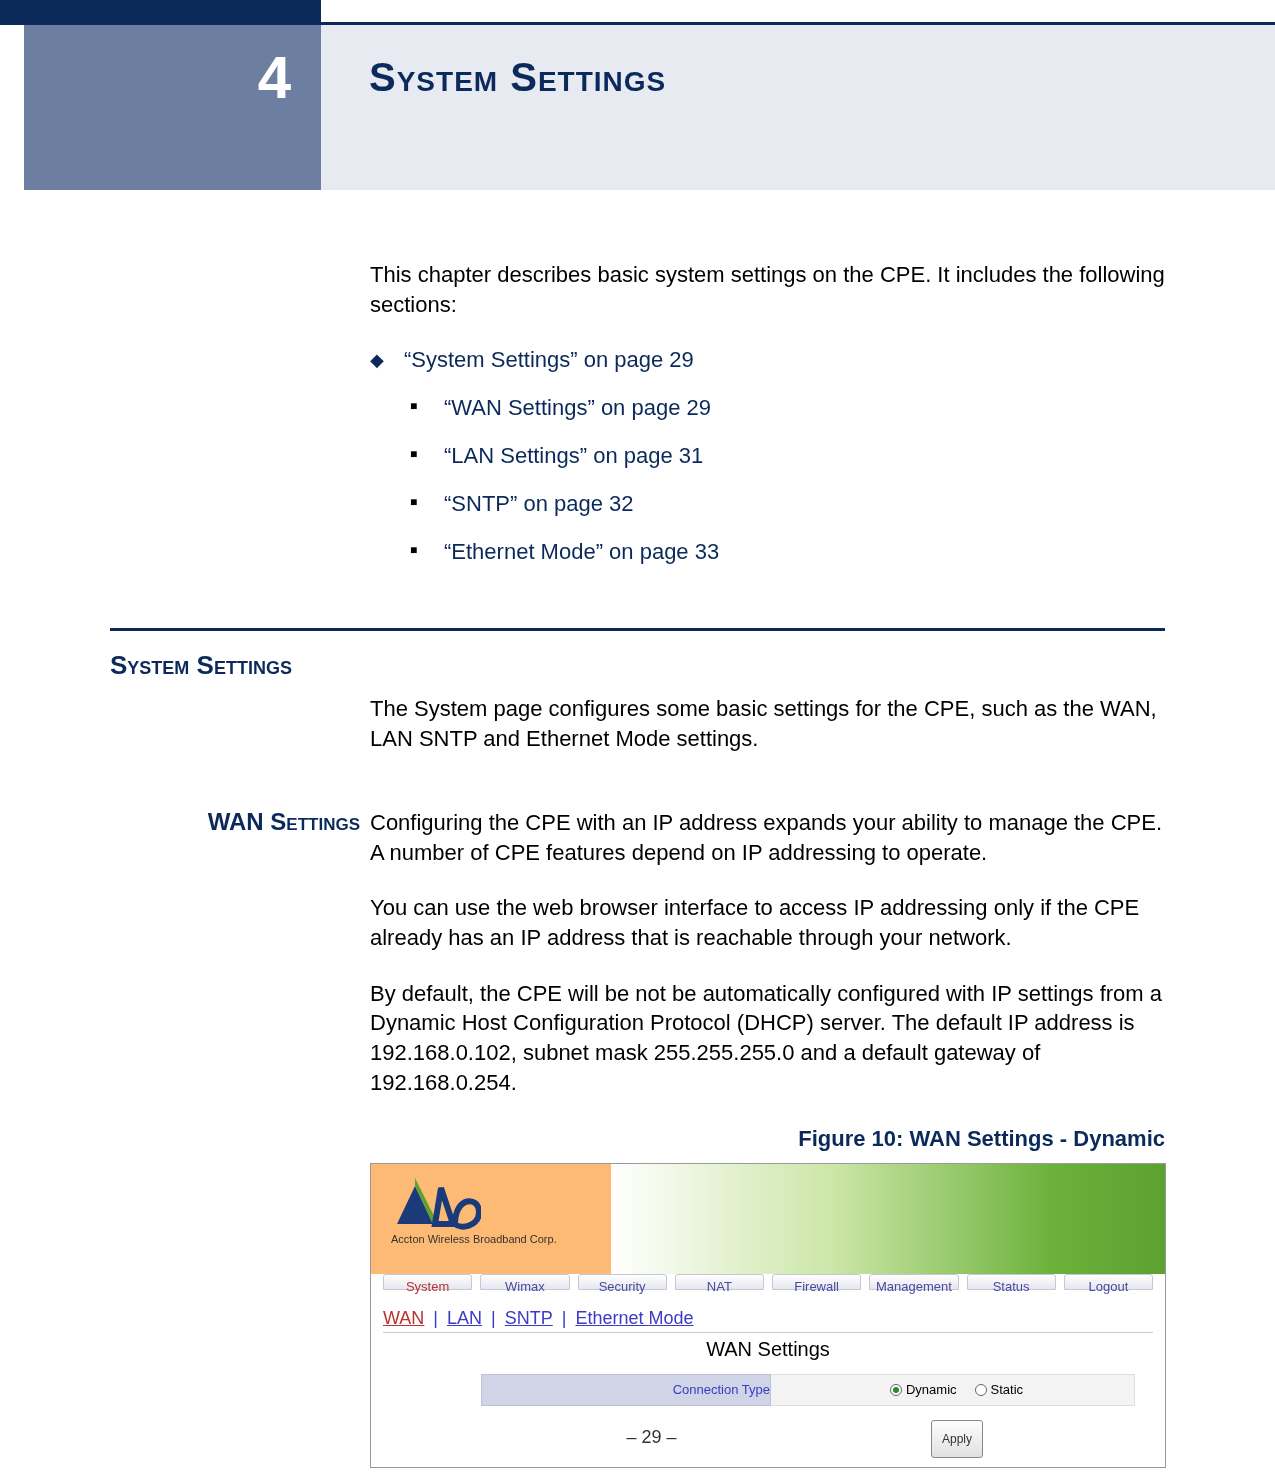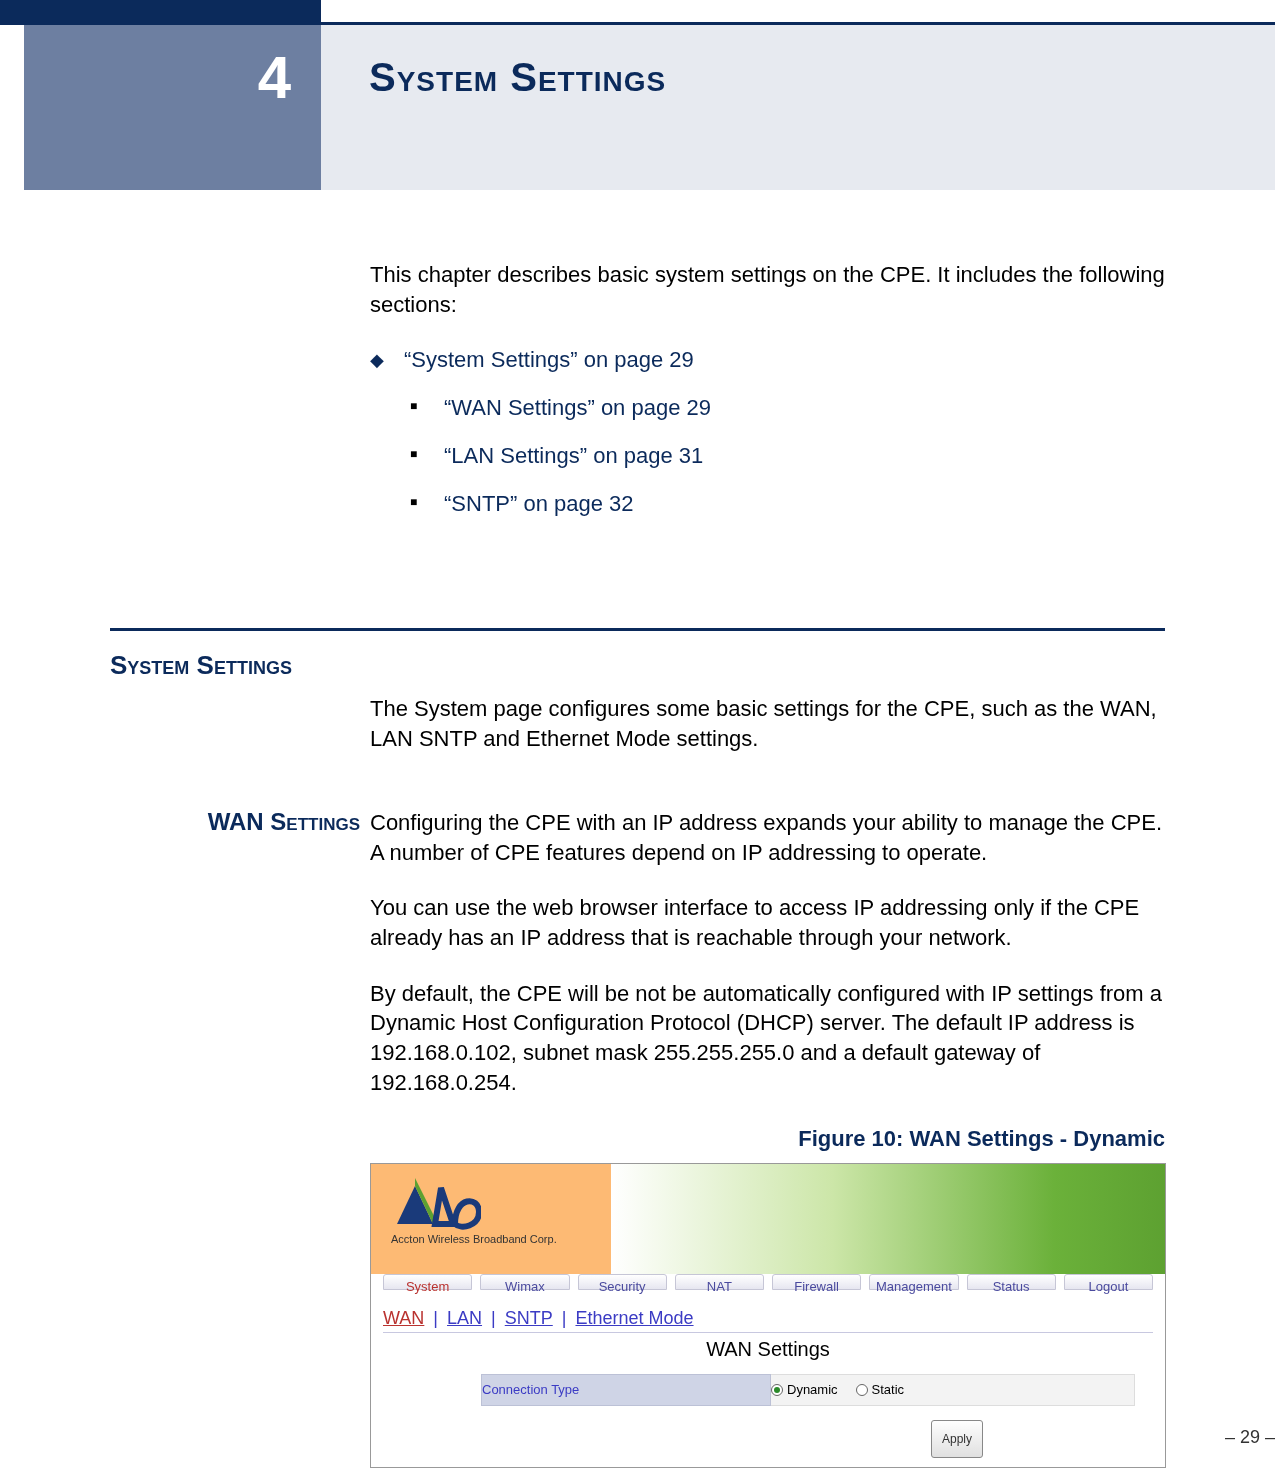--- a/index.html
+++ b/index.html
@@ -182,27 +182,27 @@
     font-size: 20px; color: #000;
   }
   .panel-row {
     position: absolute; left: 110px; right: 30px; top: 210px;
     height: 32px; display: flex;
   }
   .panel-row .lbl {
     width: 290px; background: #cfd4e6;
     border: 1px solid #bcc1d6;
     font-size: 13px; color: #3b3bc4;
-    text-align: left; line-height: 30px;
+    text-align: right; line-height: 30px;
   }
   .panel-row .val {
     flex: 1; background: #f3f3f3;
     border: 1px solid #ddd; border-left: none;
     font-size: 13px; color: #000;
-    display: flex; align-items: center; justify-content: flex-start; gap: 18px;
+    display: flex; align-items: center; justify-content: center; gap: 18px; padding-left: 8px;
   }
   .radio { display: inline-flex; align-items: center; gap: 4px; }
   .radio .dot {
     width: 12px; height: 12px; border-radius: 50%;
     border: 1px solid #666; background: #fff; position: relative;
   }
   .radio .dot.sel::after {
     content: ""; position: absolute; left: 2px; top: 2px;
     width: 6px; height: 6px; border-radius: 50%; background: #2a8a2a;
   }
@@ -211,21 +211,21 @@
     font-size: 12px;
     padding: 10px 10px;
     border: 1px solid #888;
     background: linear-gradient(#fefefe,#e0e0e0);
     border-radius: 3px;
     color: #333;
   }
   .pagenum {
     position: absolute;
     left: 0; right: 0; bottom: 26px;
-    text-align: right;
+    text-align: center;
     font-size: 18px;
     color: #333;
     padding-left: 28px;
   }
 </style>
 </head>
 <body>
 
 <div class="top-navy"></div>
 <div class="top-right-rule"></div>
@@ -240,20 +240,21 @@
 
 <div class="content">
   <p class="intro">This chapter describes basic system settings on the CPE. It includes the following sections:</p>
   <ul class="level1">
     <li>
       <span class="xref">“System Settings” on page 29</span>
       <ul class="level2">
         <li><span class="xref">“WAN Settings” on page 29</span></li>
         <li><span class="xref">“LAN Settings” on page 31</span></li>
         <li><span class="xref">“SNTP” on page 32</span></li>
+        <li><span class="xref">“Ethernet Mode” on page 33</span></li>
       </ul>
     </li>
   </ul>
 </div>
 
 <div class="section-rule"></div>
 
 <div class="margin-heading">System Settings</div>
 <div class="body1">The System page configures some basic settings for the CPE, such as the WAN, LAN SNTP and Ethernet Mode settings.</div>
 

